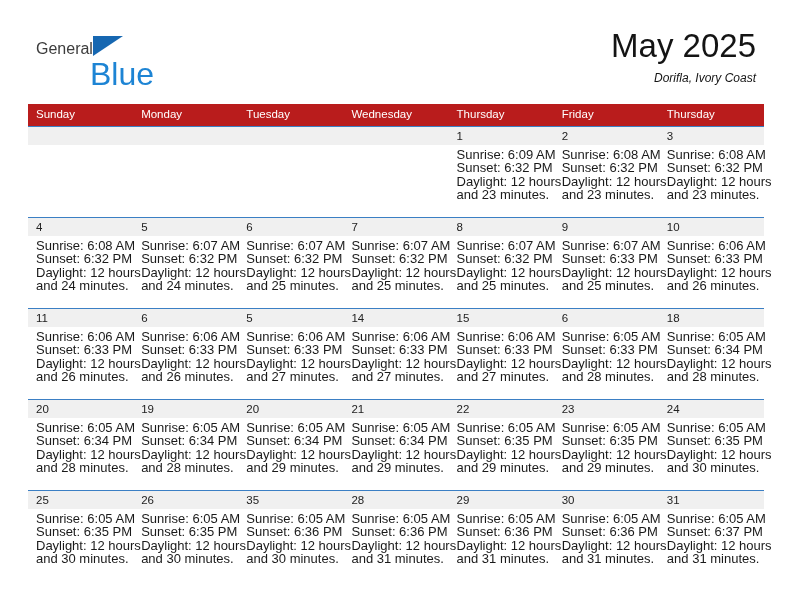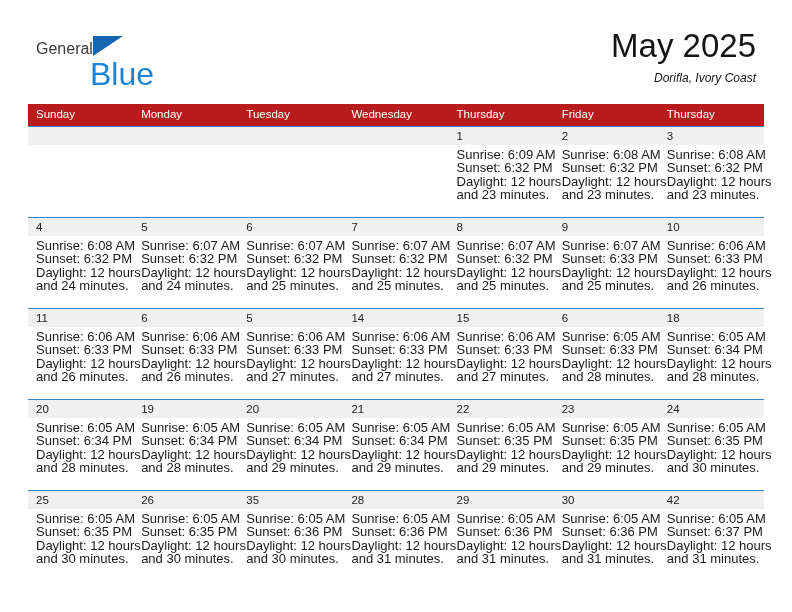--- a/index.html
+++ b/index.html
@@ -459,21 +459,21 @@
           <td class="day">
             <div class="daynum-band">30</div>
             <div class="cell-body">
               <div>Sunrise: 6:05 AM</div>
               <div>Sunset: 6:36 PM</div>
               <div>Daylight: 12 hours</div>
               <div>and 31 minutes.</div>
             </div>
           </td>
           <td class="day">
-            <div class="daynum-band">42</div>
+            <div class="daynum-band">31</div>
             <div class="cell-body">
               <div>Sunrise: 6:05 AM</div>
               <div>Sunset: 6:37 PM</div>
               <div>Daylight: 12 hours</div>
               <div>and 31 minutes.</div>
             </div>
           </td>
         </tr>
       </tbody>
   </table>

